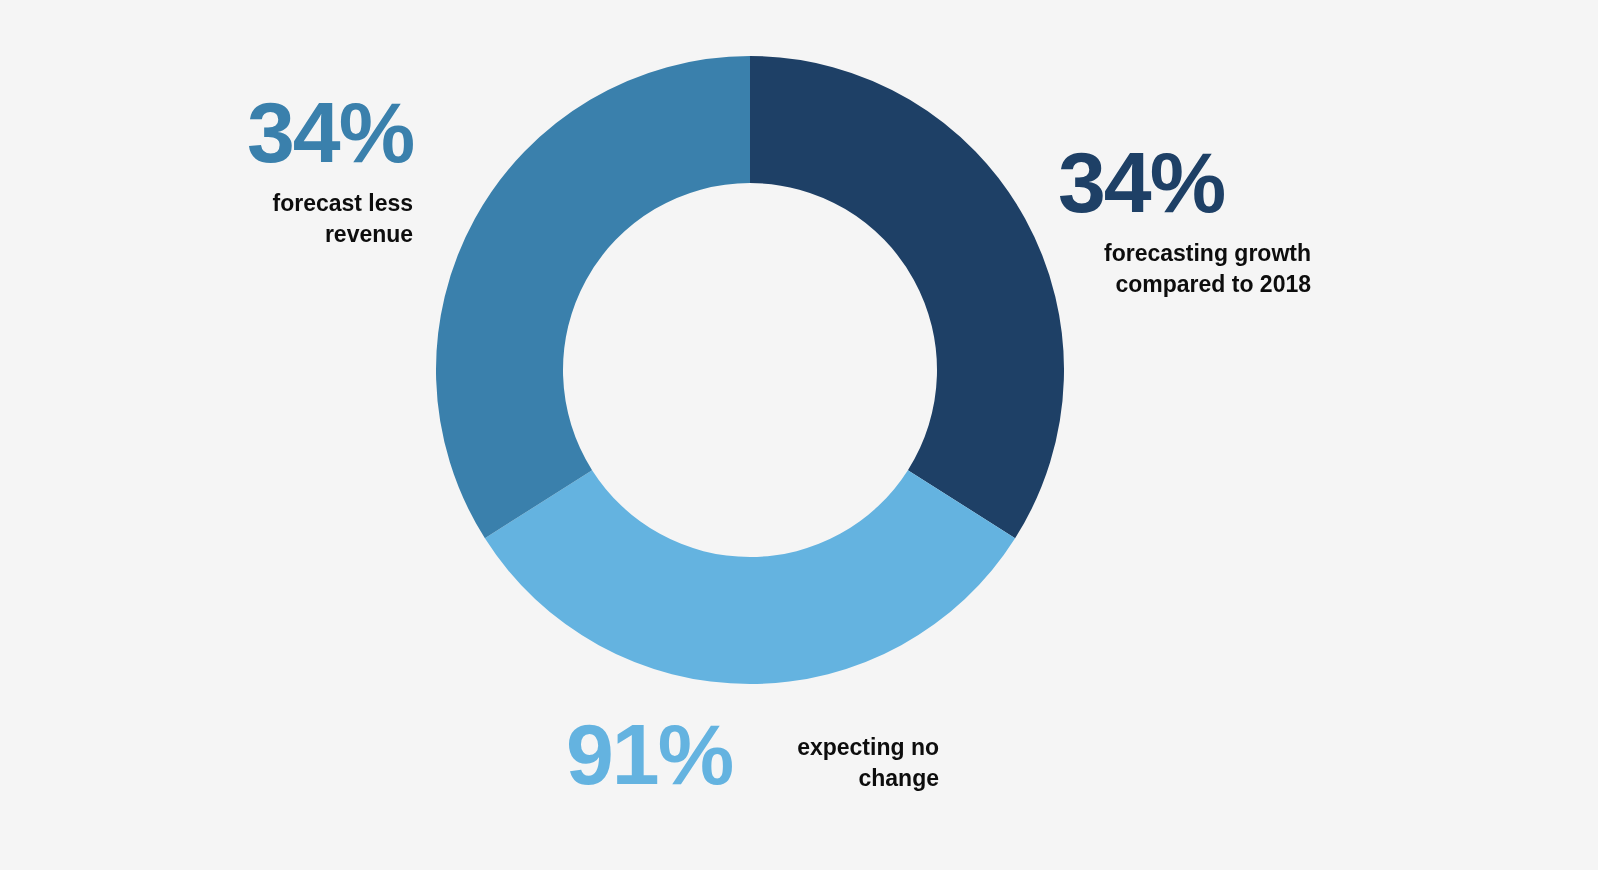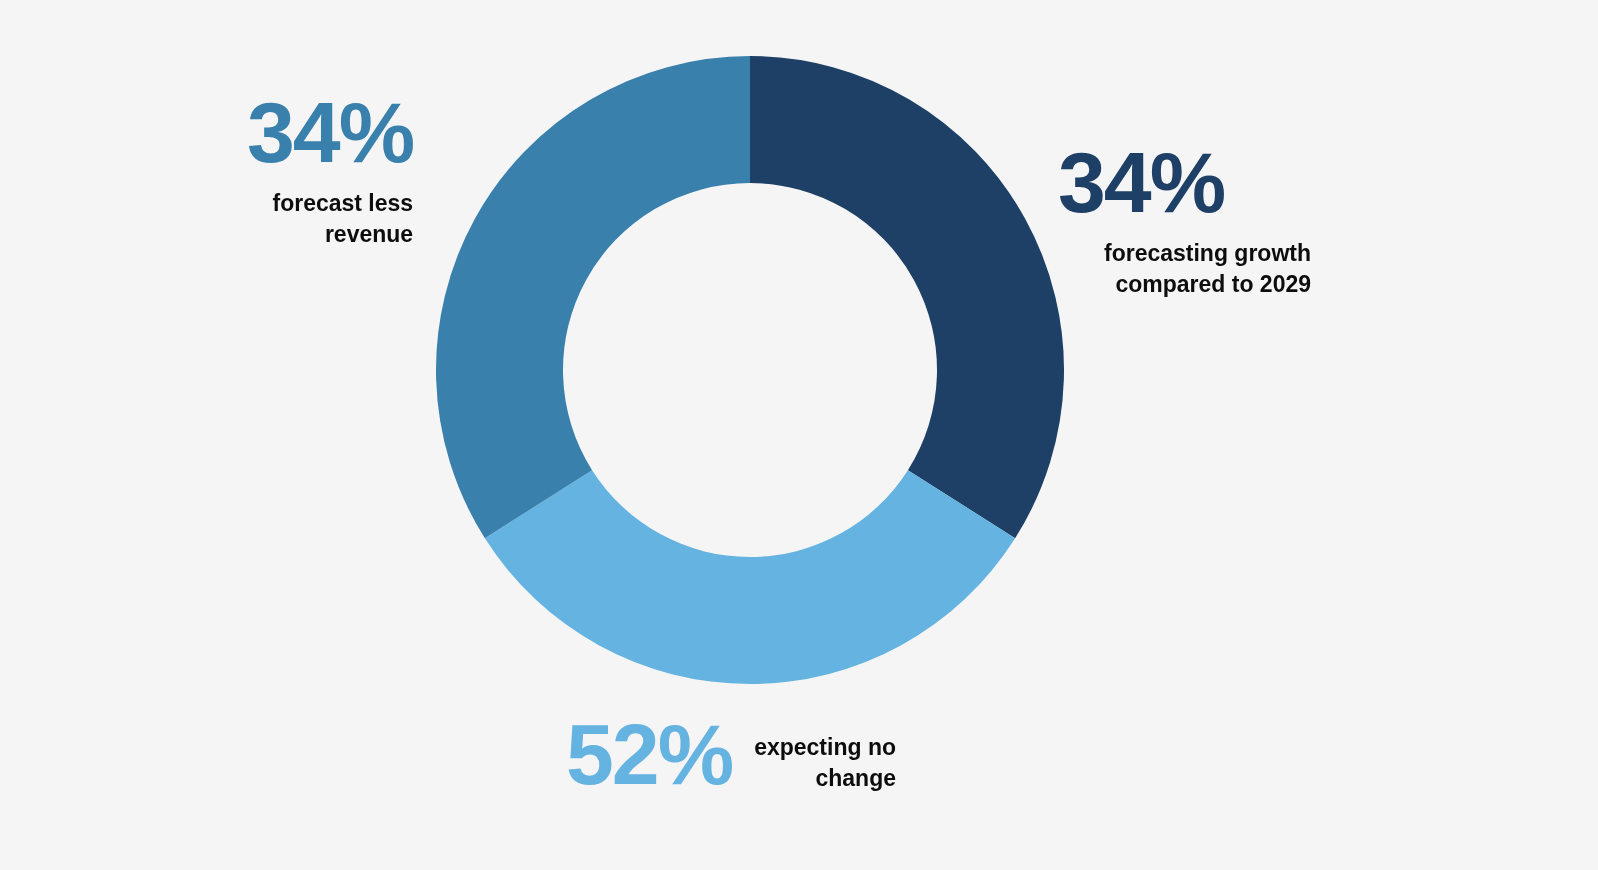--- a/index.html
+++ b/index.html
@@ -84,20 +84,21 @@
     top: 714px;
     display: flex;
     align-items: flex-start;
   }
   #callout-nochange .pct {
     color: #64b3e0;
     margin-right: 22px;
   }
   #callout-nochange .caption {
     margin-top: 18px;
+    margin-left: 43px;
   }
 </style>
 </head>
 <body>
 
 <div id="figure">
 
   <div id="donut-wrap">
     <svg id="donut-svg" viewBox="0 0 628 628" xmlns="http://www.w3.org/2000/svg">
       <g id="donut-slices">
@@ -116,22 +117,22 @@
 
   <div class="callout" id="callout-less">
     <div class="pct">34%</div>
     <div class="caption">forecast less
 revenue</div>
   </div>
 
   <div class="callout" id="callout-growth">
     <div class="pct">34%</div>
     <div class="caption">forecasting growth
-compared to 2029</div>
+compared to 2018</div>
   </div>
 
   <div class="callout" id="callout-nochange">
-    <div class="pct">52%</div>
+    <div class="pct">91%</div>
     <div class="caption">expecting no
 change</div>
   </div>
 
 </div>
 
 </body></html>

